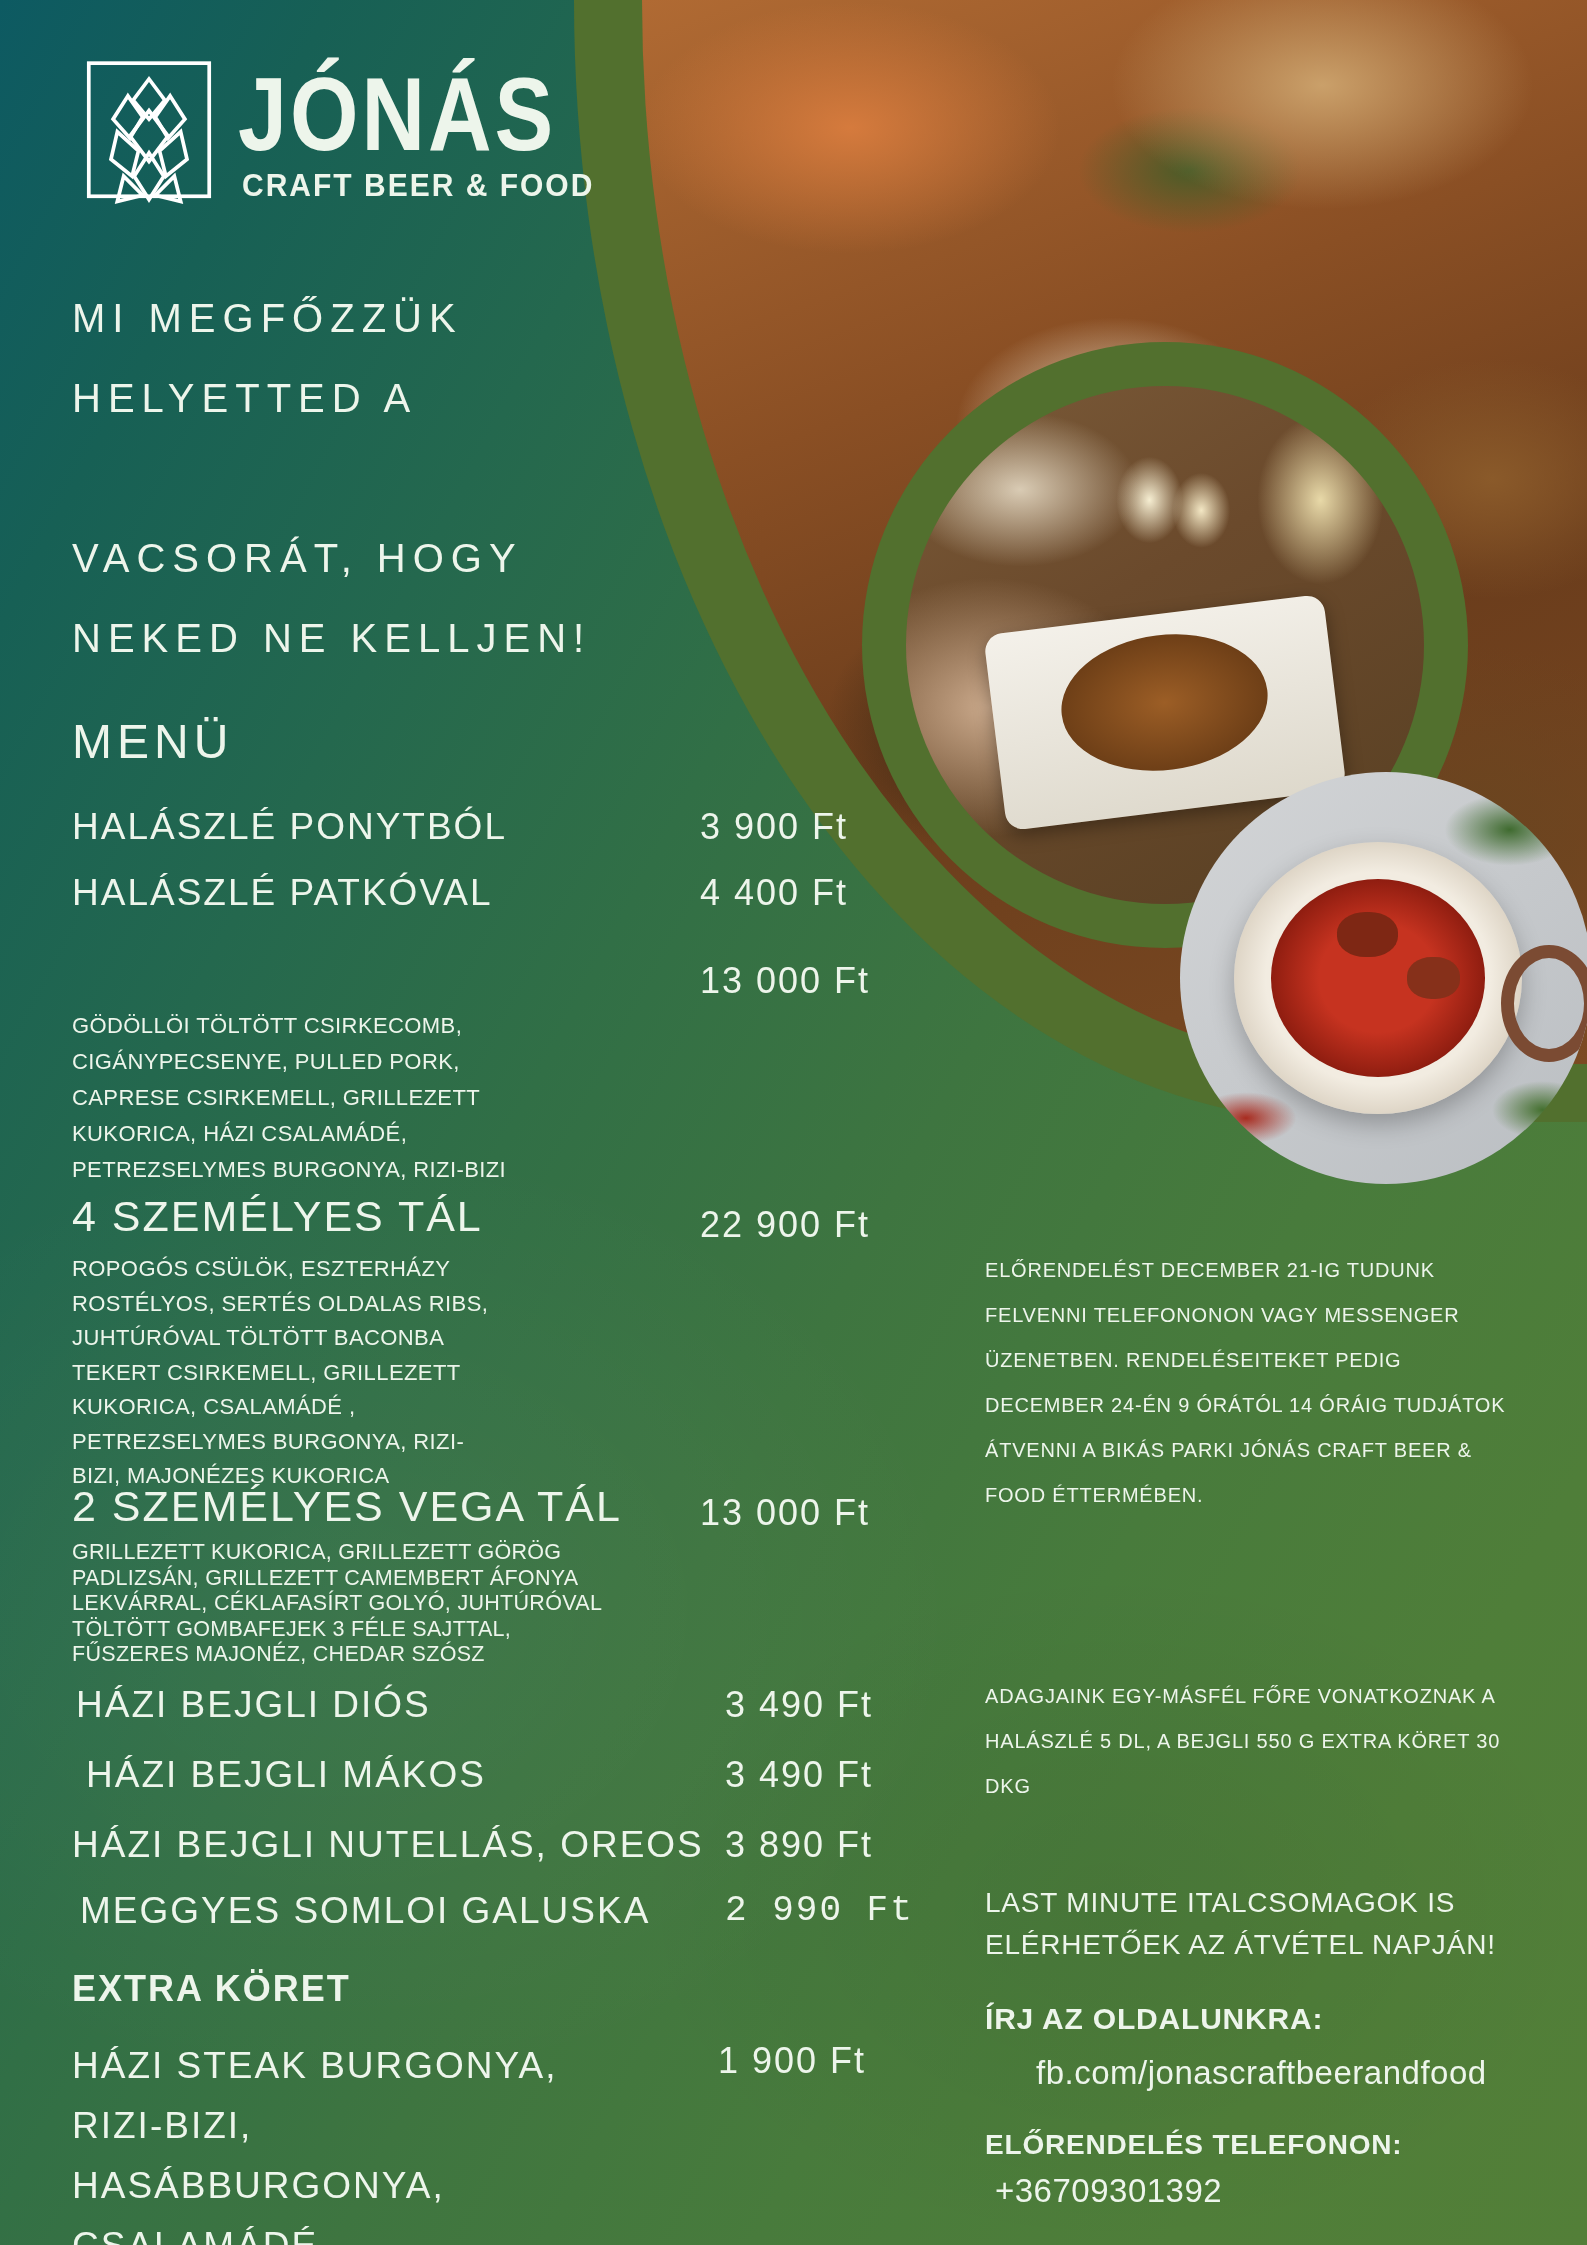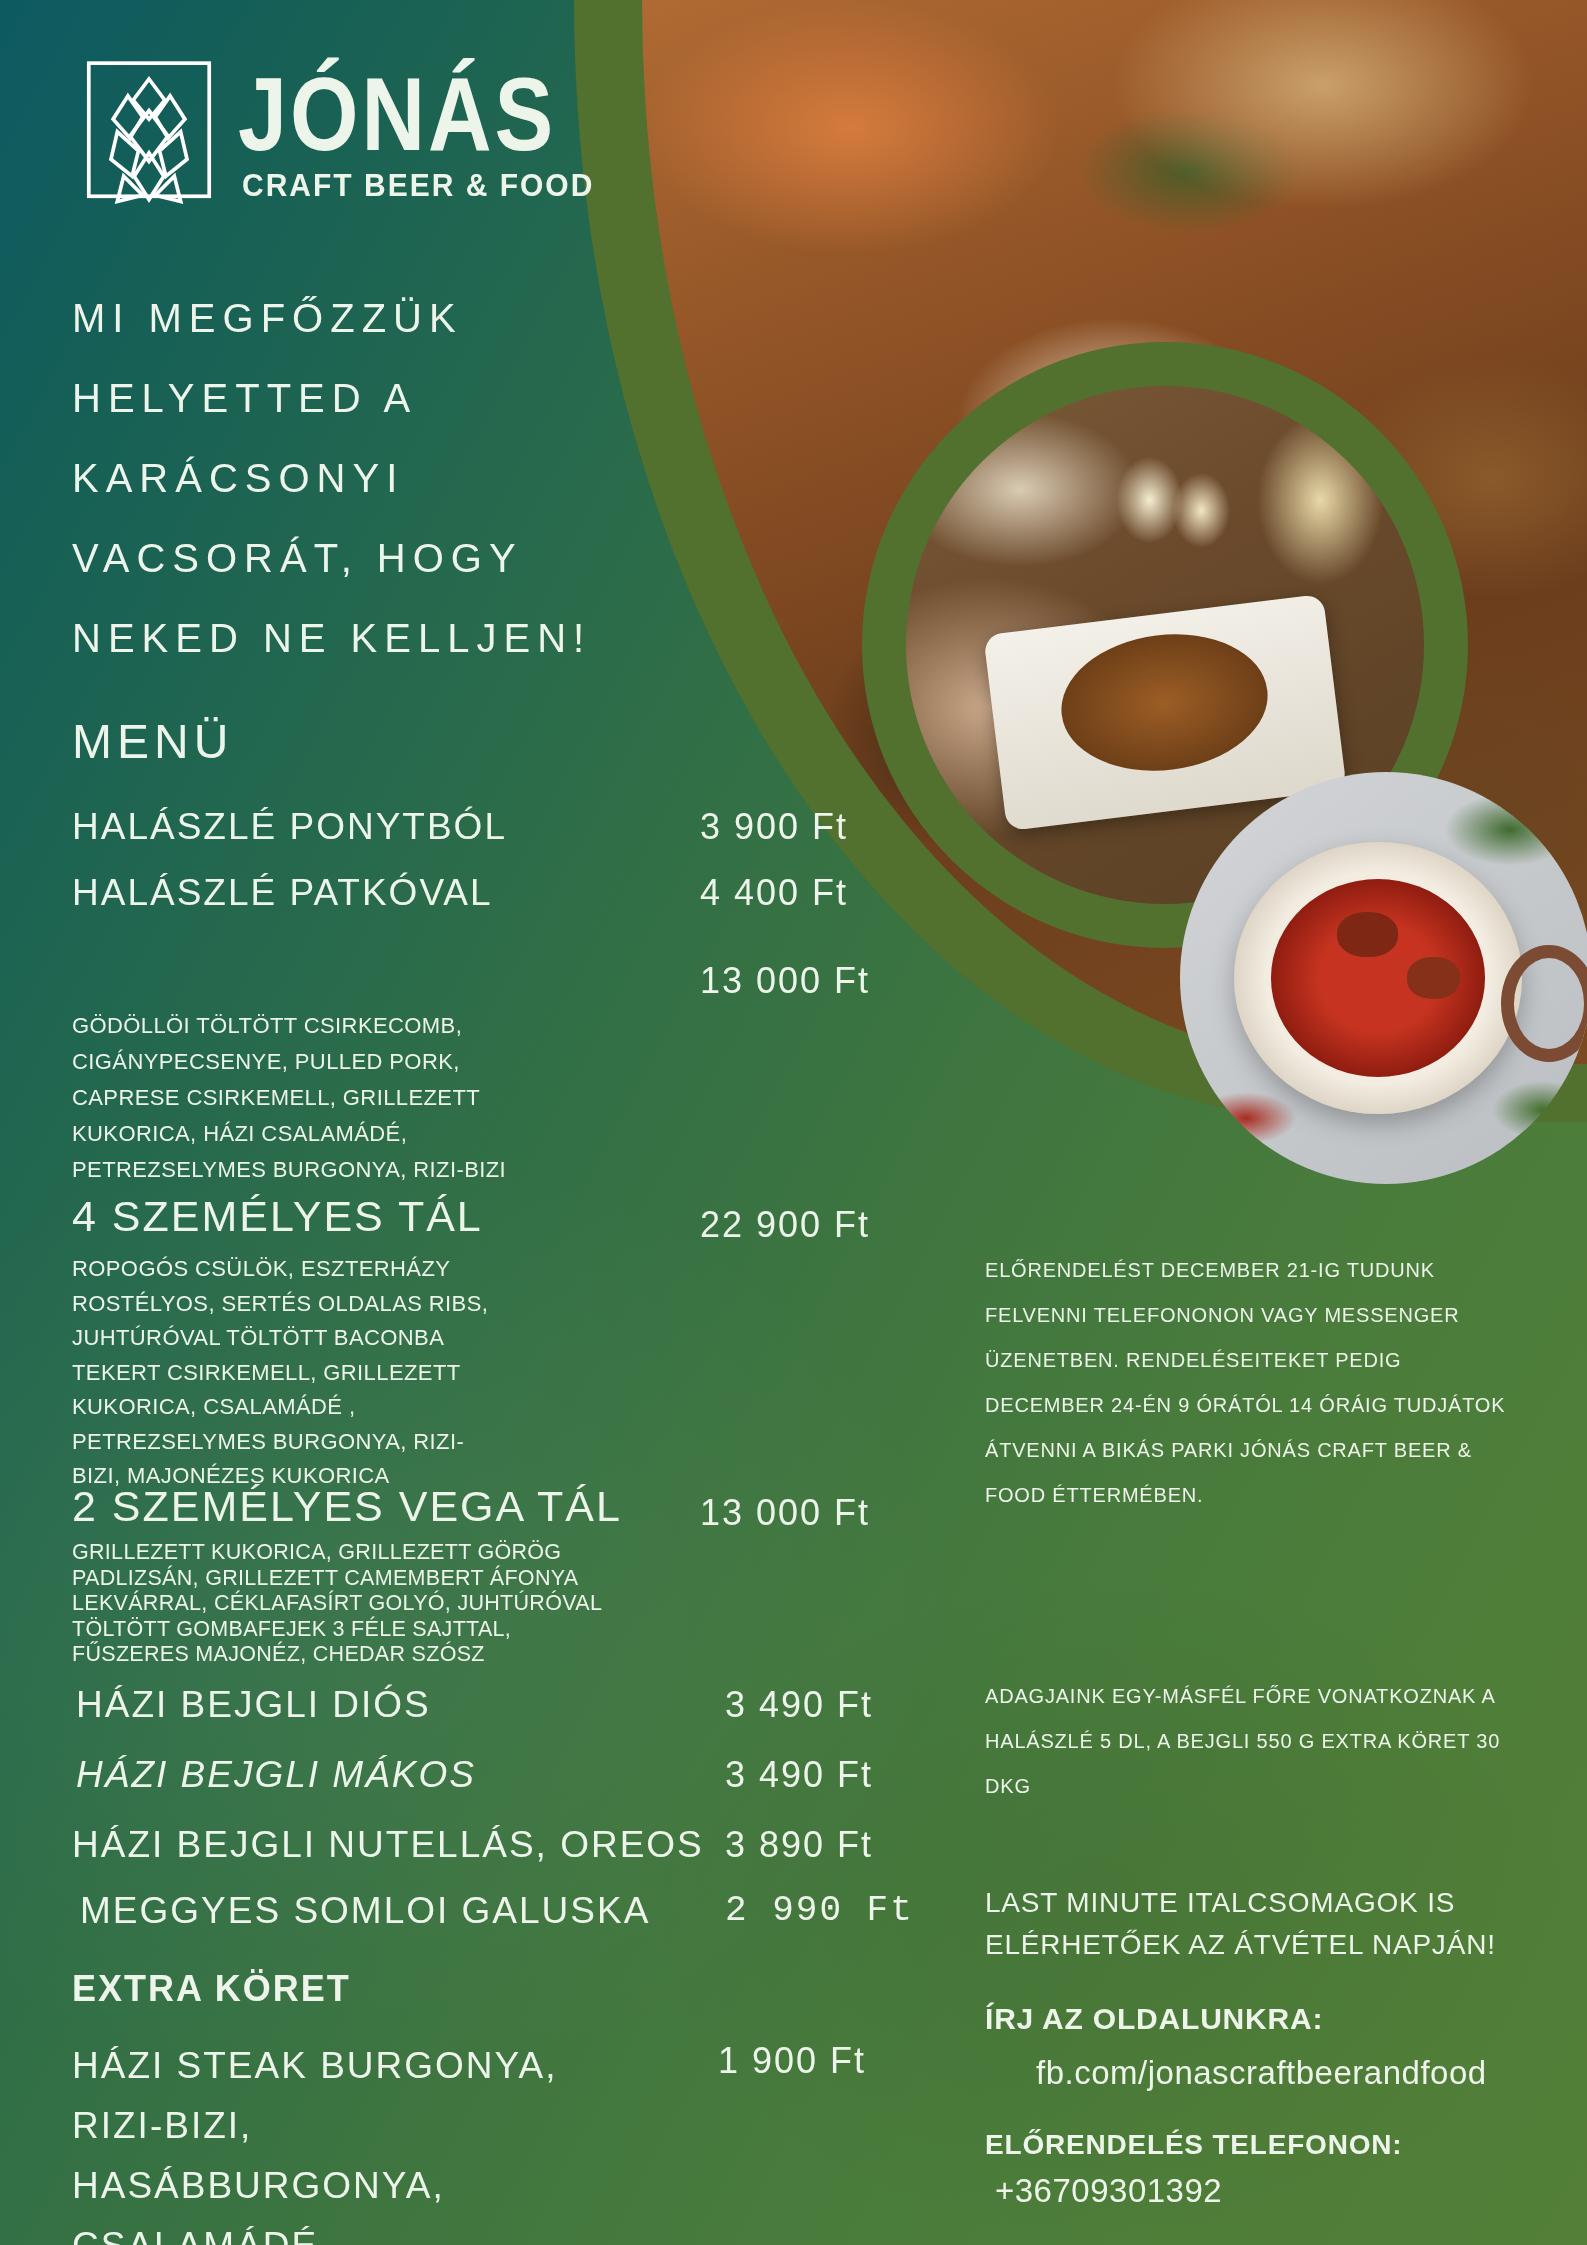--- a/index.html
+++ b/index.html
@@ -122,21 +122,20 @@
       <path d="M60 88 L46 110 L60 132 L74 110 Z"></path>
       <path d="M36 110 L30 134 L54 128 Z"></path>
       <path d="M84 110 L90 134 L66 128 Z"></path>
     </svg>
   </div>
   <div class="t brand-name">JÓNÁS</div>
   <div class="t brand-tag">CRAFT BEER &amp; FOOD</div>
 
   <div class="t hline" style="top:296px;">MI MEGFŐZZÜK</div>
   <div class="t hline" style="top:376px;">HELYETTED A</div>
-  <div class="t hline" style="top:456px;">KARÁCSONYI</div>
   <div class="t hline" style="top:536px;">VACSORÁT, HOGY</div>
   <div class="t hline" style="top:616px;">NEKED NE KELLJEN!</div>
 
   <div class="t menu-title">MENÜ</div>
 
   <div class="t name" style="left:72px;top:806px;">HALÁSZLÉ PONYTBÓL</div>
   <div class="t price" style="left:700px;top:806px;">3 900 Ft</div>
 
   <div class="t name" style="left:72px;top:872px;">HALÁSZLÉ PATKÓVAL</div>
   <div class="t price" style="left:700px;top:872px;">4 400 Ft</div>
@@ -148,21 +147,21 @@
   <div class="t price" style="left:700px;top:1204px;">22 900 Ft</div>
   <div class="t desc" style="left:72px;top:1252px;width:432px;line-height:34.5px;">ROPOGÓS CSÜLÖK, ESZTERHÁZY ROSTÉLYOS, SERTÉS OLDALAS RIBS, JUHTÚRÓVAL TÖLTÖTT BACONBA TEKERT CSIRKEMELL, GRILLEZETT KUKORICA, CSALAMÁDÉ , PETREZSELYMES BURGONYA, RIZI-BIZI, MAJONÉZES KUKORICA</div>
 
   <div class="t name-lg" style="left:72px;top:1482px;">2 SZEMÉLYES VEGA TÁL</div>
   <div class="t price" style="left:700px;top:1492px;">13 000 Ft</div>
   <div class="t desc-tight" style="left:72px;top:1540px;width:560px;">GRILLEZETT KUKORICA, GRILLEZETT GÖRÖG PADLIZSÁN, GRILLEZETT CAMEMBERT ÁFONYA LEKVÁRRAL, CÉKLAFASÍRT GOLYÓ, JUHTÚRÓVAL TÖLTÖTT GOMBAFEJEK 3 FÉLE SAJTTAL, FŰSZERES MAJONÉZ, CHEDAR SZÓSZ</div>
 
   <div class="t name" style="left:76px;top:1684px;">HÁZI BEJGLI DIÓS</div>
   <div class="t price" style="left:725px;top:1684px;">3 490 Ft</div>
 
-  <div class="t name" style="left:76px;top:1754px;font-style:italic;">HÁZI BEJGLI MÁKOS</div>
+  <div class="t name" style="left:86px;top:1754px;">HÁZI BEJGLI MÁKOS</div>
   <div class="t price" style="left:725px;top:1754px;">3 490 Ft</div>
 
   <div class="t name" style="left:72px;top:1824px;">HÁZI BEJGLI NUTELLÁS, OREOS</div>
   <div class="t price" style="left:725px;top:1824px;">3 890 Ft</div>
 
   <div class="t name" style="left:80px;top:1890px;">MEGGYES SOMLOI GALUSKA</div>
   <div class="t price" style="left:725px;top:1890px;font-family:Liberation Mono, monospace;">2 990 Ft</div>
 
   <div class="t name bold" style="left:72px;top:1968px;font-size:36px;">EXTRA KÖRET</div>
   <div class="t" style="left:72px;top:2036px;width:565px;font-size:37px;letter-spacing:2px;line-height:60px;">HÁZI STEAK BURGONYA, RIZI-BIZI, HASÁBBURGONYA, CSALAMÁDÉ</div>

